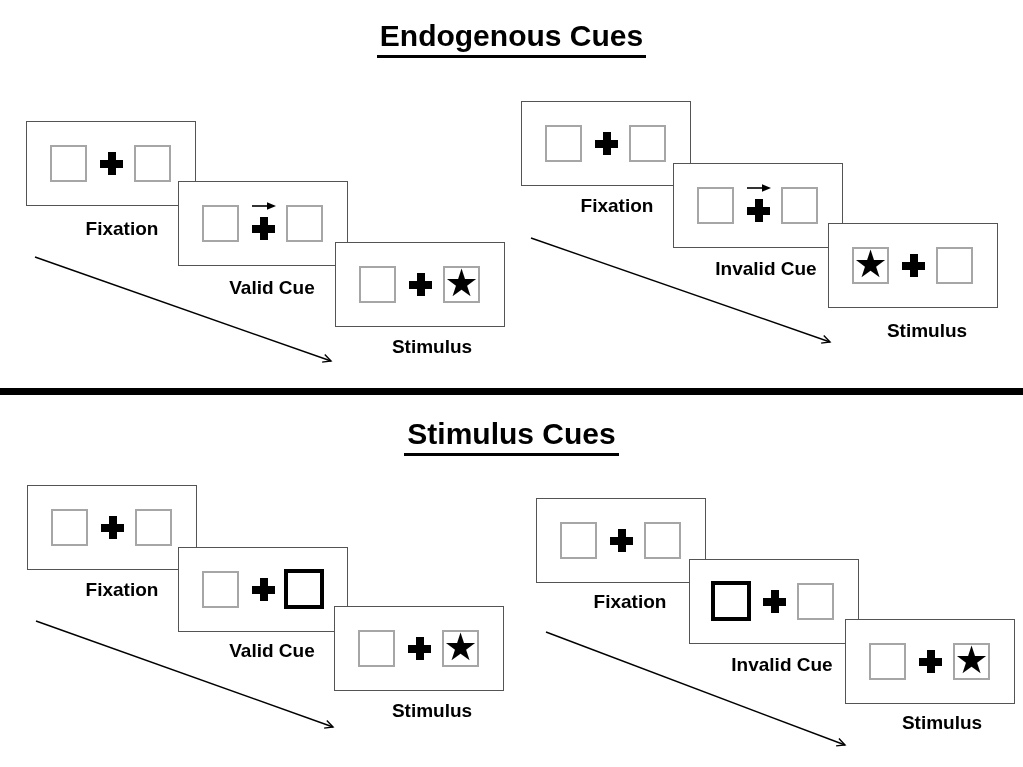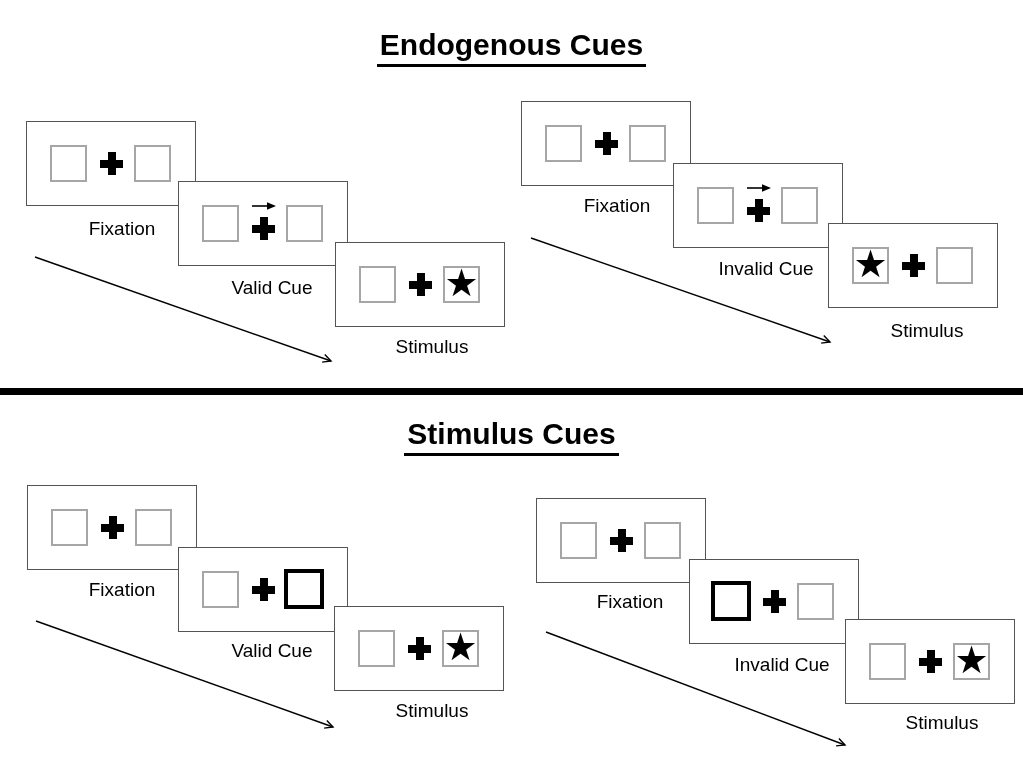--- a/index.html
+++ b/index.html
@@ -37,30 +37,30 @@
   .cue-arrow { position:absolute; left:72px; top:16px; width:27px; height:12px; }
 
   .star-box { display:flex; align-items:center; justify-content:center; overflow:visible; }
   .star {
     font-family:"DejaVu Sans", sans-serif; font-size:38px; line-height:1;
     color:#000; margin-top:-3px;
   }
 
   .flabel {
     position:absolute; transform:translateX(-50%);
-    font-size:19px; font-weight:400; white-space:nowrap;padding-left:28px;
+    font-size:19px; font-weight:700; white-space:nowrap;padding-left:28px;
   }
   svg.overlay { position:absolute; left:0; top:0; pointer-events:none; }
 </style>
 </head>
 <body>
 
 <div class="stage">
 
-  <div class="section-title" style="top:28px;">
+  <div class="section-title" style="top:19px;">
     <span>Endogenous Cues</span>
   </div>
   <div class="section-title" style="top:417px;">
     <span>Stimulus Cues</span>
   </div>
 
   <div class="divider"></div>
 
   <div>
     <div class="frame" style="left:26px; top:121px;">

